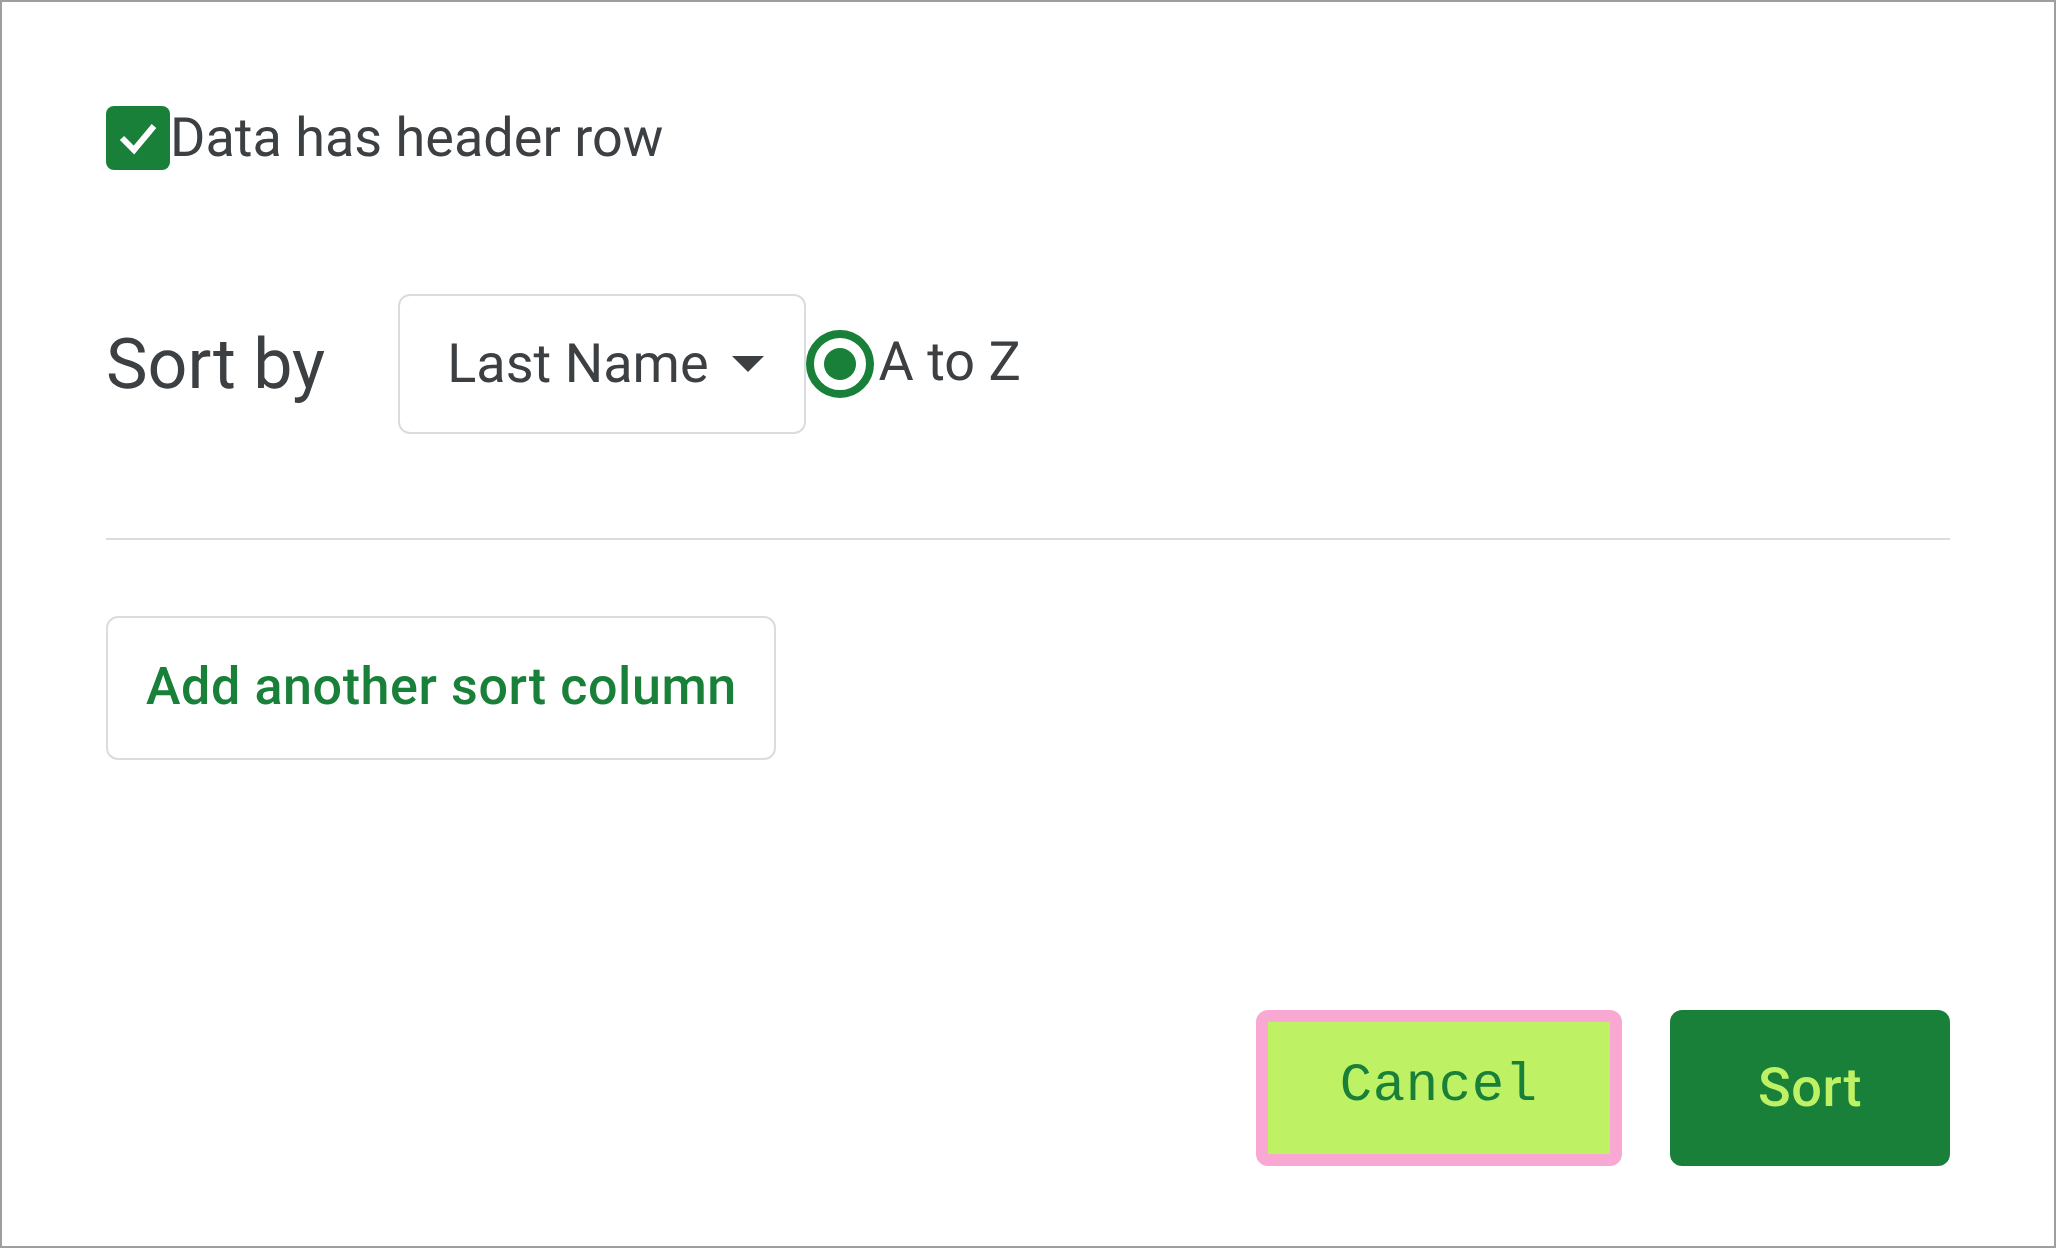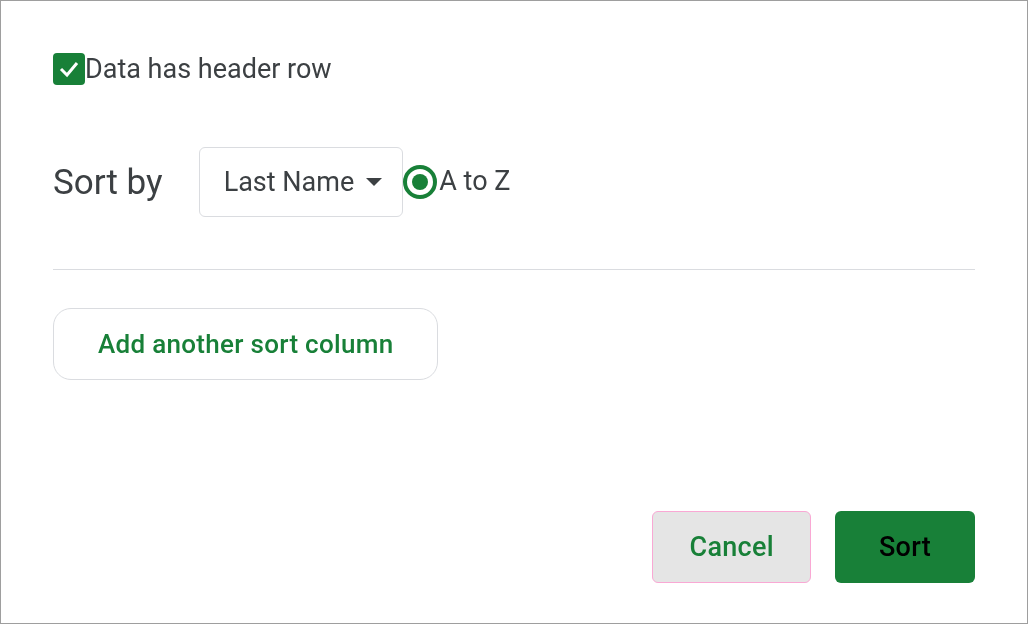--- a/index.html
+++ b/index.html
@@ -140,22 +140,22 @@
       font-size: 27px;
       color: #3c4043;
     }
     .divider {
       height: 1px;
       background: #dadce0;
       margin-bottom: 38px;
     }
     .add-column-btn {
       border: 1px solid #dadce0;
-      border-radius: 18px;
-      padding: 20px 44px;
+      border-radius: 6px;
+      padding: 20px 19px;
       font-size: 26px;
       color: #188038;
       background: #fff;
       cursor: pointer;
       font-weight: 500;
       align-self: flex-start;
       font-family: inherit;
       letter-spacing: 0.3px;
     }
     .footer {
@@ -167,28 +167,29 @@
     .btn {
       border-radius: 6px;
       padding: 18px 36px;
       font-size: 27px;
       cursor: pointer;
       font-family: inherit;
       font-weight: 500;
       letter-spacing: 0.3px;
     }
     .btn-cancel {
-      border: 1px solid #f9a8d4;
-      background: #e5e5e5;
+      border: 6px solid #f9a8d4;
+      background: #bef264;
       color: #188038;
+      font-family: Liberation Mono, monospace;
     }
     .btn-sort {
       border: none;
       background: #188038;
-      color: #000000;
+      color: #bef264;
       padding: 20px 44px;
     }
   </style>
 </head>
 <body>
 
 <div class="dialog">
 
 
   <div class="checkbox-row">

